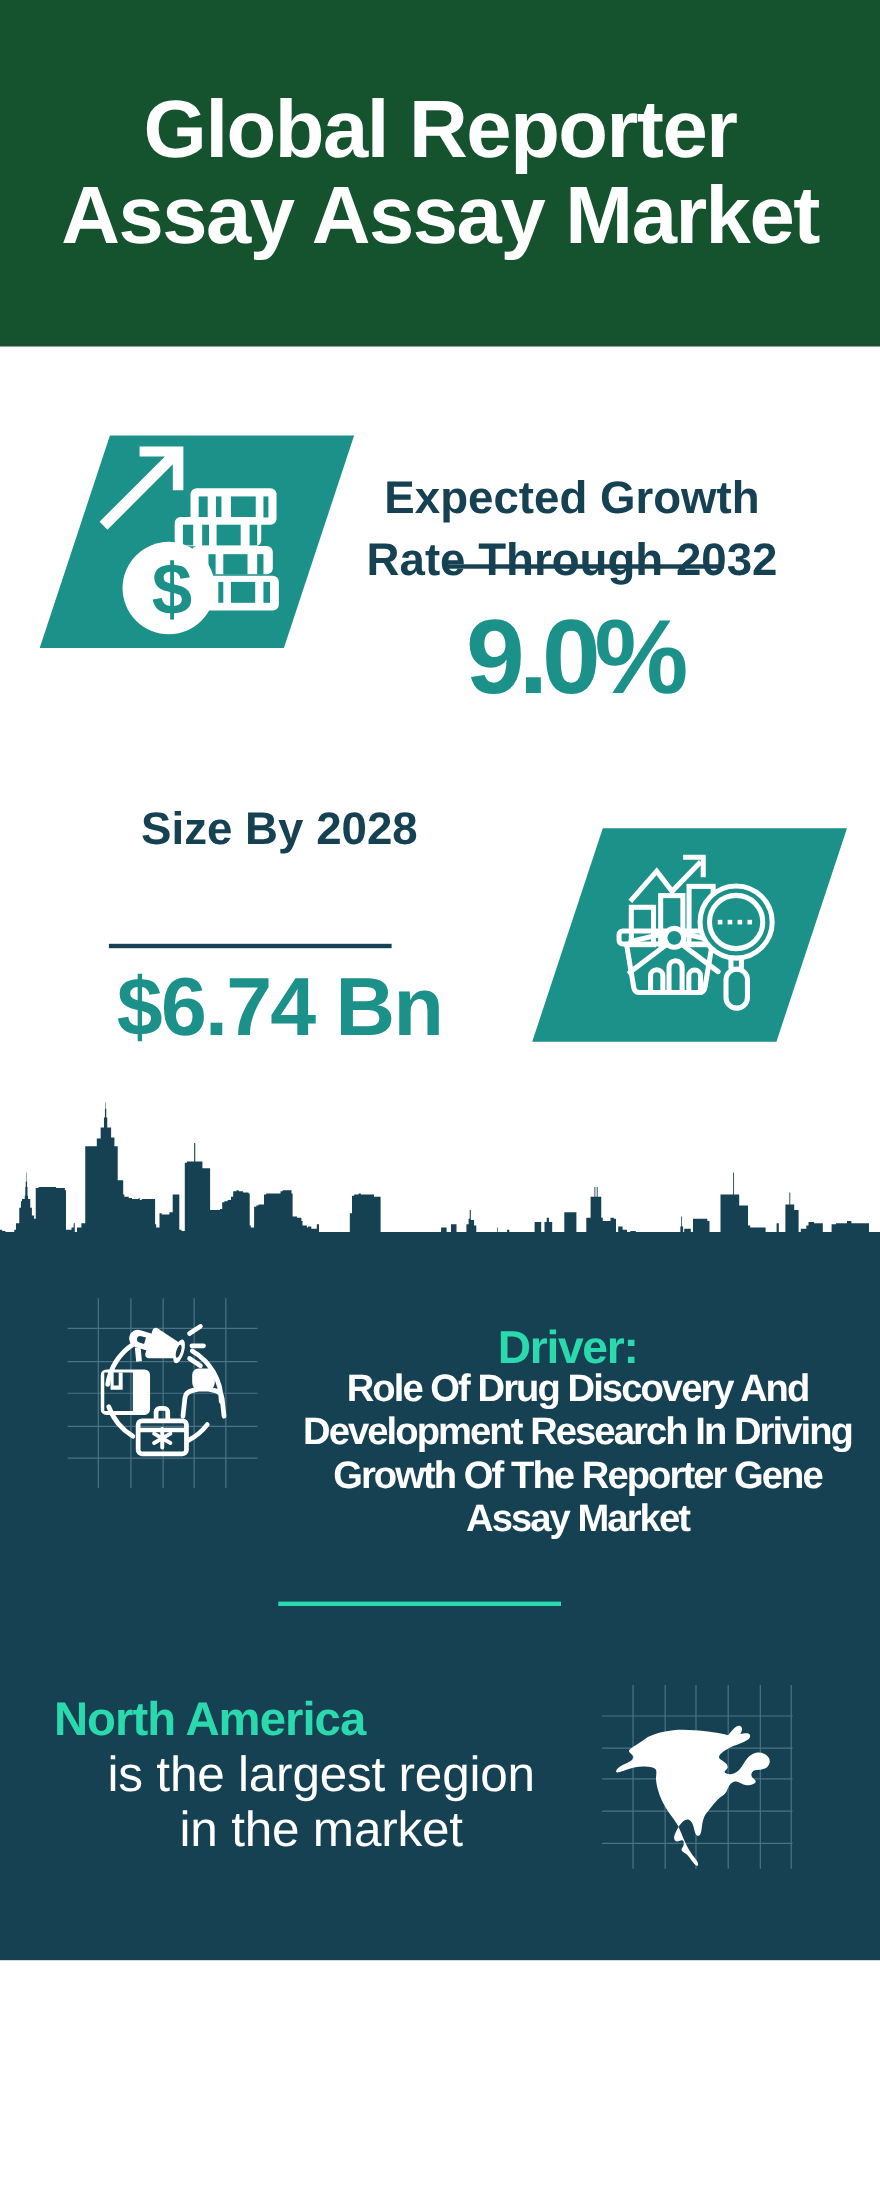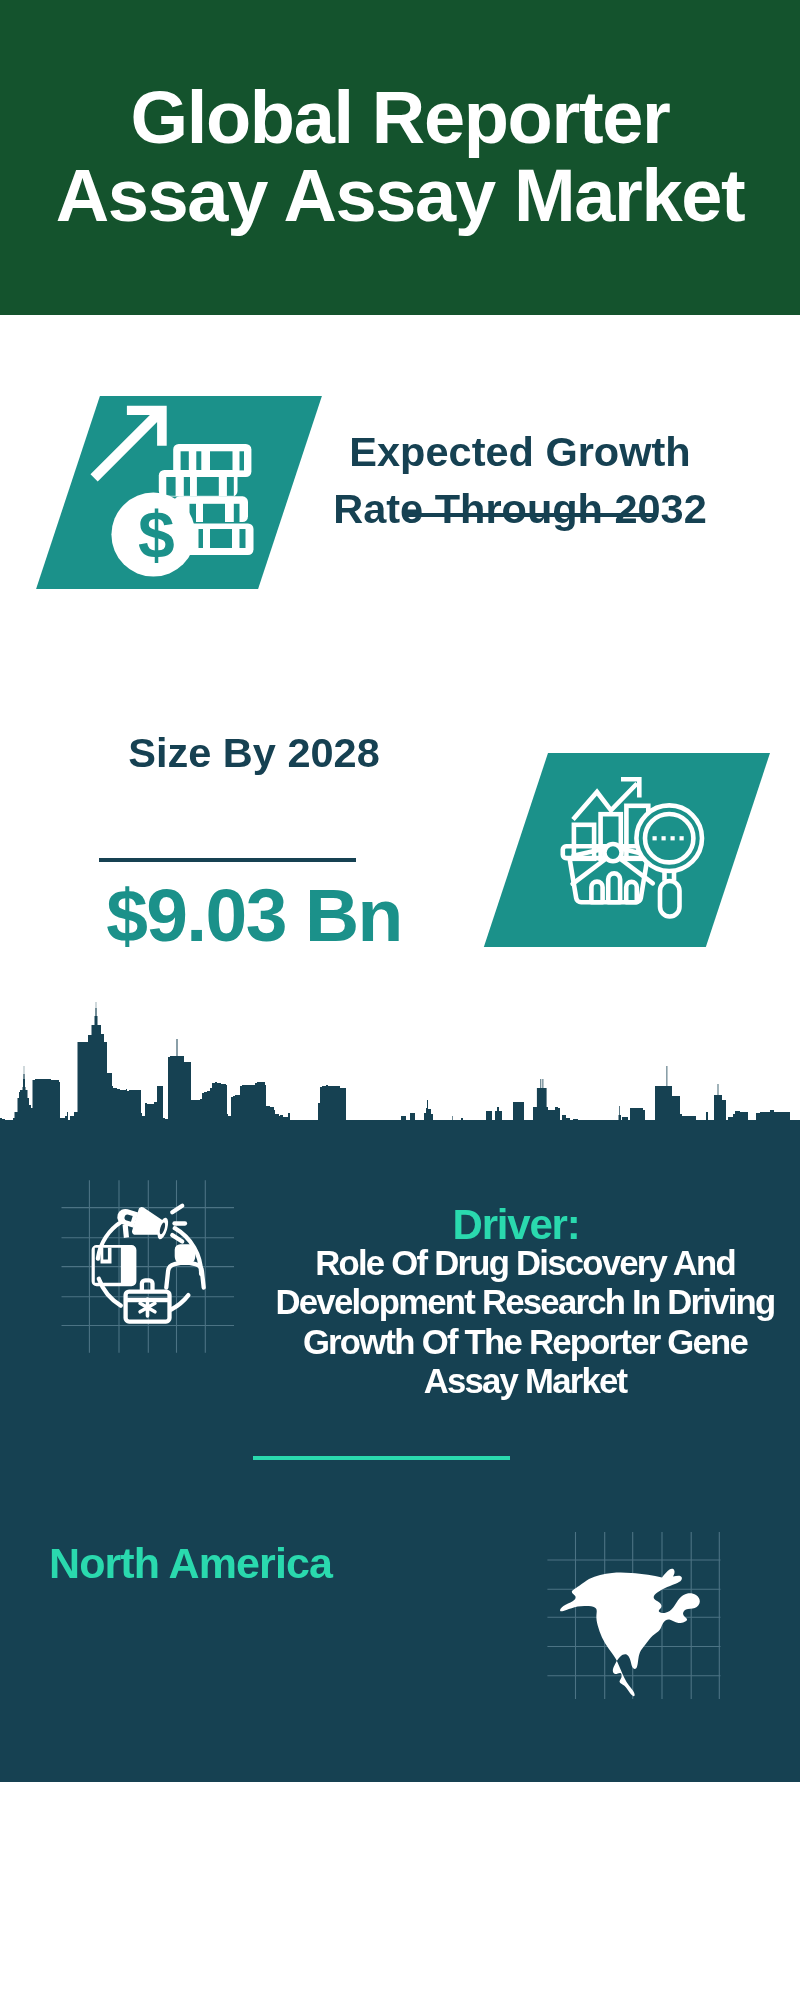--- a/index.html
+++ b/index.html
@@ -95,20 +95,21 @@
       <circle cx="137.4" cy="156.6" r="42" fill="#fff"></circle>
       <text x="140.4" y="180.0" text-anchor="middle" fill="#1b918a" font-family="Liberation Sans, sans-serif" font-size="66" font-weight="bold">$</text>
     </g>
   </svg>
 
   <div class="stat-heading" style="left:320px; top:379px; width:400px;margin-top:44px;">
     <div>Expected Growth</div>
     <div>Rate Through 2032</div>
   </div>
   <div class="rule" style="left:403px; top:513px; width:255px;"></div>
+  <div class="stat-value" style="left:322px; top:550px; width:400px;">9.0%</div>
 
   <div class="plg" style="left:515.5px; top:752.8px; width:221.5px; height:193.5px;"></div>
   <svg class="icon-market" viewBox="0 0 160 160" style="position:absolute; left:560px; top:770px; width:160px; height:160px;">
     <g fill="none" stroke="#fff" stroke-width="4.6" stroke-linejoin="miter" stroke-linecap="butt">
 
       <polyline points="13,49.5 37,22 51,40.3 77,13.5"></polyline>
       <polyline points="61,9.3 79.3,9.3 79.3,27.5"></polyline>
 
       <rect x="13.9" y="54.8" width="20.2" height="34"></rect>
       <rect x="40.6" y="44.2" width="20.2" height="44.6"></rect>
@@ -141,21 +142,21 @@
       <rect x="101.5" y="66.2" width="4.2" height="4.2"></rect>
       <rect x="110.5" y="66.2" width="4.2" height="4.2"></rect>
       <rect x="119.5" y="66.2" width="4.2" height="4.2"></rect>
     </g>
   </svg>
 
   <div class="stat-heading" style="left:54px; top:724px; width:400px;">
     <div>Size By 2028</div>
   </div>
   <div class="rule" style="left:99px; top:858px; width:257px;"></div>
-  <div class="stat-value" style="left:54px; top:878px; width:400px; font-size:75px; line-height:75px; letter-spacing:-1.6px;">$9.03 Bn</div>
+  <div class="stat-value" style="left:54px; top:878px; width:400px; font-size:75px; line-height:75px; letter-spacing:-1.6px;">$6.74 Bn</div>
 
   <div class="darkband" style="top:1120px; height:662px;"></div>
   <svg class="skyline" viewBox="0 0 800 1200" preserveAspectRatio="none" style="position:absolute; left:0; top:0; width:800px; height:1200px;">
     <path d="M0,1200 L0,1118 L2,1118 L2,1119 L5,1119 L5,1121 L7,1121 L7,1122 L12,1122 L12,1121 L13,1121 L13,1118 L14.5,1118 L14.5,1112 L17.5,1112 L17.5,1108 L17.5,1108 L17.5,1098 L19,1098 L19,1098 L19,1092 L20,1092 L20,1090 L22.5,1090 L22.5,1090 L22.5,1087 L23,1087 L23,1087 L23,1079 L23.4,1079 L23.4,1079 L23.4,1074 L23.8,1074 L23.8,1074 L23.8,1066 L24.2,1066 L24.2,1066 L24.2,1074 L24.6,1074 L24.6,1074 L24.6,1079 L25,1079 L25,1079 L25,1087 L25.5,1087 L25.5,1087 L25.5,1090 L27.5,1090 L27.5,1090 L27.5,1098 L29,1098 L29,1098 L29,1105 L31,1105 L31,1105 L31,1108 L32.5,1108 L32.5,1108 L32.5,1080 L35,1080 L35,1080 L35,1079 L51,1079 L51,1079 L51,1080 L59,1080 L59,1080 L59,1082 L60,1082 L60,1082 L60,1118 L65,1118 L65,1118 L65,1116 L67,1116 L67,1116 L67,1112 L68,1112 L68,1112 L68,1120 L70,1120 L70,1120 L70,1116 L74,1116 L74,1116 L74,1112 L77.5,1112 L77.5,1112 L77.5,1042 L88,1042 L88,1042 L88,1035 L91.5,1035 L91.5,1035 L91.5,1025 L94.5,1025 L94.5,1025 L94.5,1016 L95.4,1016 L95.4,1016 L95.4,1008 L95.8,1008 L95.8,1008 L95.8,1002 L96.2,1002 L96.2,1002 L96.2,1008 L96.6,1008 L96.6,1008 L96.6,1016 L97.5,1016 L97.5,1016 L97.5,1025 L101,1025 L101,1025 L101,1034 L104,1034 L104,1034 L104,1042 L107,1042 L107,1042 L107,1073 L112,1073 L112,1073 L112,1086 L113,1086 L113,1086 L113,1088 L117,1088 L117,1088 L117,1089 L120,1089 L120,1089 L120,1090 L126,1090 L126,1090 L126,1089 L127,1089 L127,1089 L127,1091 L129,1091 L129,1091 L129,1090 L141,1090 L141,1090 L141,1113 L142,1113 L142,1113 L142,1116 L145,1116 L145,1116 L145,1103 L147,1103 L147,1103 L147,1104 L154,1104 L154,1104 L154,1102 L157,1102 L157,1102 L157,1086 L163,1086 L163,1086 L163,1118 L165,1118 L165,1118 L165,1119 L168,1119 L168,1119 L168,1057 L170,1057 L170,1057 L170,1056 L176.5,1056 L176.5,1056 L176.5,1039 L177.5,1039 L177.5,1039 L177.5,1056 L184,1056 L184,1056 L184,1062 L191,1062 L191,1062 L191,1100 L200,1100 L200,1100 L200,1099 L202,1099 L202,1099 L202,1093 L204,1093 L204,1093 L204,1092 L207,1092 L207,1092 L207,1091 L210,1091 L210,1091 L210,1088 L212,1088 L212,1088 L212,1083 L215,1083 L215,1083 L215,1082 L217,1082 L217,1082 L217,1083 L221,1083 L221,1083 L221,1084 L226,1084 L226,1084 L226,1085 L227,1085 L227,1085 L227,1114 L228,1114 L228,1114 L228,1116 L231,1116 L231,1116 L231,1097 L233,1097 L233,1097 L233,1096 L235,1096 L235,1096 L235,1095 L240,1095 L240,1095 L240,1086 L242,1086 L242,1086 L242,1085 L255,1085 L255,1085 L255,1083 L257,1083 L257,1083 L257,1082 L265,1082 L265,1082 L265,1085 L266,1085 L266,1085 L266,1106 L270,1106 L270,1106 L270,1107 L274,1107 L274,1107 L274,1110 L275,1110 L275,1110 L275,1114 L279,1114 L279,1114 L279,1116 L280,1116 L280,1116 L280,1115 L283,1115 L283,1115 L283,1117 L288,1117 L288,1117 L288,1113 L290,1113 L290,1113 L290,1122 L310,1122 L310,1122 L310,1124 L318,1124 L318,1124 L318,1103 L320,1103 L320,1103 L320,1087 L322,1087 L322,1087 L322,1086 L326,1086 L326,1086 L326,1085 L328,1085 L328,1085 L328,1086 L340,1086 L340,1086 L340,1088 L346,1088 L346,1088 L346,1127 L347,1127 L347,1127 L347,1126 L353,1126 L353,1126 L353,1124 L354,1124 L354,1124 L354,1123 L358,1123 L358,1123 L358,1126 L362,1126 L362,1126 L362,1128 L374,1128 L374,1128 L374,1125 L380,1125 L380,1125 L380,1127 L383,1127 L383,1127 L383,1126 L387,1126 L387,1126 L387,1128 L390,1128 L390,1128 L390,1124 L395,1124 L395,1124 L395,1122 L399,1122 L399,1122 L399,1125 L400,1125 L400,1125 L400,1128 L401,1128 L401,1128 L401,1116 L406,1116 L406,1116 L406,1122 L408,1122 L408,1122 L408,1121 L410,1121 L410,1121 L410,1113 L415,1113 L415,1113 L415,1122 L418,1122 L418,1122 L418,1127 L424,1127 L424,1127 L424,1113 L426,1113 L426,1113 L426,1108 L427,1108 L427,1108 L427,1100 L428,1100 L428,1100 L428,1109 L431,1109 L431,1109 L431,1114 L433,1114 L433,1114 L433,1126 L435,1126 L435,1126 L435,1128 L445,1128 L445,1128 L445,1124 L450,1124 L450,1124 L450,1128 L451,1128 L451,1128 L451,1121 L452,1121 L452,1121 L452,1116 L452.6,1116 L452.6,1116 L452.6,1121 L457,1121 L457,1121 L457,1122 L461,1122 L461,1122 L461,1118 L463,1118 L463,1118 L463,1121 L464,1121 L464,1121 L464,1128 L486,1128 L486,1128 L486,1111 L492,1111 L492,1111 L492,1128 L495,1128 L495,1128 L495,1111 L497,1111 L497,1111 L497,1107 L499,1107 L499,1107 L499,1111 L502,1111 L502,1111 L502,1128 L510,1128 L510,1128 L510,1120 L513,1120 L513,1120 L513,1102 L524,1102 L524,1102 L524,1128 L530,1128 L530,1128 L530,1125 L533,1125 L533,1125 L533,1107 L536.9,1107 L536.9,1107 L536.9,1088 L540.4,1088 L540.4,1088 L540.4,1079 L541.2,1079 L541.2,1079 L541.2,1088 L542.5,1088 L542.5,1088 L542.5,1079 L543.3,1079 L543.3,1079 L543.3,1088 L546.6,1088 L546.6,1088 L546.6,1107 L548,1107 L548,1107 L548,1110 L555,1110 L555,1110 L555,1107 L558,1107 L558,1107 L558,1108 L560,1108 L560,1108 L560,1121 L562,1121 L562,1121 L562,1115 L566,1115 L566,1115 L566,1118 L570,1118 L570,1118 L570,1122 L573,1122 L573,1122 L573,1119 L578,1119 L578,1119 L578,1121 L582,1121 L582,1121 L582,1128 L586,1128 L586,1128 L586,1120 L591,1120 L591,1120 L591,1123 L598,1123 L598,1123 L598,1128 L617,1128 L617,1128 L617,1122 L618.5,1122 L618.5,1122 L618.5,1115 L619.3,1115 L619.3,1115 L619.3,1106 L620,1106 L620,1106 L620,1115 L621,1115 L621,1115 L621,1122 L622,1122 L622,1122 L622,1117 L628,1117 L628,1117 L628,1124 L630,1124 L630,1124 L630,1108 L643,1108 L643,1108 L643,1110 L645,1110 L645,1110 L645,1125 L650,1125 L650,1125 L650,1128 L655,1128 L655,1128 L655,1086 L666.5,1086 L666.5,1086 L666.5,1066 L667.3,1066 L667.3,1066 L667.3,1086 L672,1086 L672,1086 L672,1096 L680,1096 L680,1096 L680,1114 L682,1114 L682,1114 L682,1116 L696,1116 L696,1116 L696,1128 L700,1128 L700,1128 L700,1124 L706,1124 L706,1124 L706,1112 L708,1112 L708,1112 L708,1124 L712,1124 L712,1124 L712,1121 L714,1121 L714,1121 L714,1095 L717.6,1095 L717.6,1095 L717.6,1084 L718.4,1084 L718.4,1084 L718.4,1095 L722,1095 L722,1095 L722,1100 L726,1100 L726,1100 L726,1122 L728,1122 L728,1122 L728,1117 L733,1117 L733,1117 L733,1114 L735,1114 L735,1114 L735,1111 L740,1111 L740,1111 L740,1112 L748,1112 L748,1112 L748,1124 L752,1124 L752,1124 L752,1121 L756,1121 L756,1121 L756,1113 L760,1113 L760,1113 L760,1112 L770,1112 L770,1112 L770,1110 L774,1110 L774,1110 L774,1112 L790,1112 L790,1112 L790,1125 L800,1125 L800,1200 Z" fill="#164152"></path>
   </svg>
 
   <svg class="grid-bg" viewBox="0 0 300 260" style="position:absolute; left:50px; top:1160px; width:300px; height:260px;">
     <g stroke="#4c7384" stroke-width="1.1" fill="none">
       <path d="M39.4 20.3 V192.8 M69 20.3 V192.8 M98.3 20.3 V192.8 M126.5 20.3 V192.8 M155.3 20.3 V192.8"></path>
       <path d="M11.5 47.6 H184 M11.5 77.8 H184 M11.5 106.6 H184 M11.5 136.7 H184 M11.5 165.5 H184"></path>
@@ -207,20 +208,24 @@
   <div class="driver-label" style="left:266px; top:1184px; width:500px;">Driver:</div>
   <div class="driver-text" style="left:175px; top:1244px; width:700px;">
     <div>Role Of Drug Discovery And</div>
     <div>Development Research In Driving</div>
     <div>Growth Of The Reporter Gene</div>
     <div>Assay Market</div>
   </div>
   <div class="accent-rule" style="left:253px; top:1456px; width:257px;"></div>
 
   <div class="region-name" style="left:49px; top:1542px; width:500px;">North America</div>
+  <div class="region-text" style="left:42px; top:1588px; width:500px;">
+    <div>is the largest region</div>
+    <div>in the market</div>
+  </div>
 
   <svg class="grid-bg" viewBox="0 0 220 200" style="position:absolute; left:540px; top:1510px; width:220px; height:200px;">
     <g stroke="#4c7384" stroke-width="1.1" fill="none">
       <path d="M35.5 21.9 V188.9 M64.7 21.9 V188.9 M92.7 21.9 V188.9 M122 21.9 V188.9 M151.2 21.9 V188.9 M179.3 21.9 V188.9"></path>
       <path d="M7.4 50 H180.5 M7.4 79.2 H180.5 M7.4 107.2 H180.5 M7.4 136.5 H180.5 M7.4 165.7 H180.5"></path>
     </g>
   </svg>
 
   <svg class="map" viewBox="0 0 150 140" style="position:absolute; left:558px; top:1566px; width:150px; height:140px;">
     <path fill="#fff" d="M 31 13 C 38 9.8 46 7.8 54 7 C 61 6.3 67 6.6 73 7 C 79 7.4 84 8 90 8.8 C 95 9.5 99.5 10.4 104 11.4 C 106.5 8.4 109 5.2 111.5 3.6 C 113.5 2.3 115.4 2.6 116.2 4.2 C 117 5.8 116.4 8.4 115 10.4 C 117.6 10.2 120.4 9.4 122.2 10 C 124 10.6 124.4 12.4 123.4 14 C 122.4 15.6 120 16.8 117.6 17.8 C 114 19.3 110 20.6 106.6 22.2 C 103 23.9 100 25.8 98 27.6 C 96 29.4 95.2 31 96 32.4 C 96.8 33.8 99.2 34.8 101 36.2 C 102.8 37.6 104 39.4 103.4 41 C 102.8 42.6 100.4 44 100.8 45.2 C 101.2 46.4 104.4 47.4 107.4 46.8 C 110.4 46.2 113.2 44 115.4 41.2 C 117.6 38.4 119.2 35 121.4 32.4 C 123.6 29.8 126.4 28 129.4 27.4 C 132.4 26.8 135.6 27.4 138 29 C 140.4 30.6 142 33.2 141.8 35.8 C 141.6 38.4 139.6 41 136.8 42 C 134 43 130.4 42.4 128 43.4 C 125.6 44.4 124.4 47 125.4 49 C 126.4 51 129.6 52.4 129 54 C 128.4 55.6 124 57.4 120.4 57 C 116.8 56.6 114 54 111.4 53.6 C 108.8 53.2 106.4 55 105 57.2 C 103.6 59.4 103.2 62 101.6 64 C 100 66 97.2 67.4 94.6 69.8 C 92 72.2 89.6 75.6 87.4 78.4 C 85.2 81.2 83.2 83.4 82 86.2 C 80.8 89 80.4 92.4 80 95.4 C 79.6 98.4 79.2 101 78.2 102.2 C 77.2 103.4 75.6 103.2 74.6 101.6 C 73.6 100 73.2 97 72.4 94.4 C 71.6 91.8 70.4 89.6 68.6 88.6 C 66.8 87.6 64.4 88.6 62.4 90.4 C 60.4 92.2 58.8 94.8 57.4 97.4 C 56 100 54.8 102.6 54.8 104.6 C 54.8 106.6 56 108 57.6 108 C 59.2 108 61.2 106.6 62.4 107 C 63.6 107.4 64 109.6 63.4 111.4 C 62.8 113.2 61.2 114.6 61.6 116 C 62 117.4 64.4 118 66.4 119.8 C 68.4 121.6 70 124.4 71.6 126.6 C 73.2 128.8 74.8 130.4 75.8 130.2 C 76.8 130 77 128.4 76 126.4 C 75 124.4 72.8 122 71 119.6 C 69.2 117.2 67.8 114.8 66.4 112 C 65 109.2 63.6 106 62.2 102.6 C 60.8 99.2 59.4 95.6 57.4 92.2 C 55.4 88.8 52.8 85.6 50.4 82.2 C 48 78.8 45.8 75.2 44 71.4 C 42.2 67.6 40.8 63.6 39.8 59.8 C 38.8 56 38.2 52.4 38.4 49.4 C 38.6 46.4 39.2 44 38 42.5 C 36.8 41 34 40.4 30.8 40.1 C 27.6 39.8 23.6 39.7 19.6 40.5 C 15.6 41.3 11.6 42.9 8.4 44 C 5.2 45.1 2.8 45.7 2.2 44.9 C 1.6 44.1 2.8 41.9 5.4 40.1 C 8 38.3 12 36.9 14.6 35.3 C 17.2 33.7 18.4 31.9 17.5 30.3 C 16.6 28.7 13.6 27.3 13.8 25.7 C 14 24.1 17.4 22.3 21 19.9 C 24.6 17.5 28 15 31 13 Z"></path>

